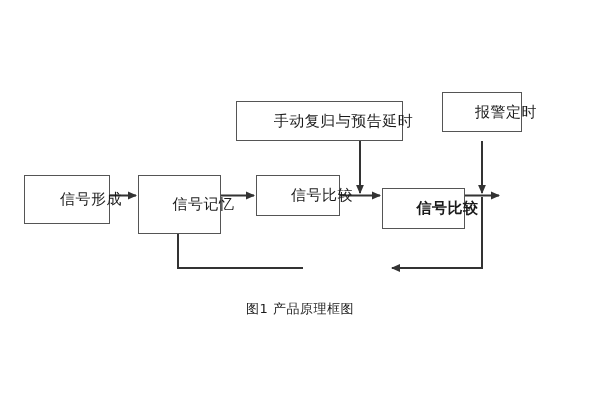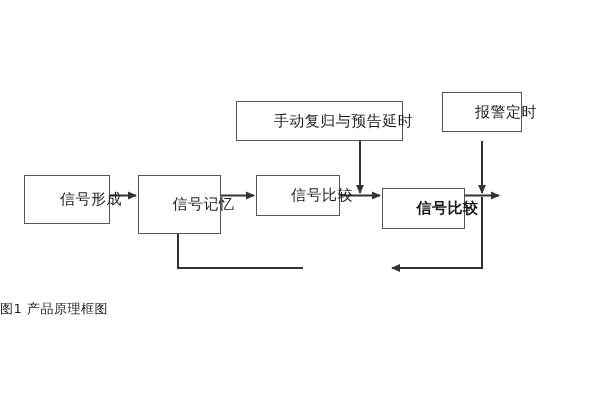--- a/index.html
+++ b/index.html
@@ -35,20 +35,21 @@
     letter-spacing: 0.5px;
     white-space: nowrap;
     z-index: 2;
     padding-left: 48px;
   }
   .caption {
     position: absolute;
     left: 0;
     top: 300px;
     width: 600px;
+    text-align: center;
     font-size: 13px;
     color: #1a1a1a;
     letter-spacing: 0.5px;
   }
   
   #n-formation  { left: 24px;  top: 175px; width: 86px;  height: 49px; }
   #n-memory     { left: 138px; top: 175px; width: 83px;  height: 59px; }
   #n-amplify    { left: 256px; top: 175px; width: 84px;  height: 41px; }
   #n-compare    { left: 382px; top: 188px; width: 83px;  height: 41px; font-weight: bold; }
   #n-output     { left: 501px; top: 175px; width: 84px;  height: 41px; }

